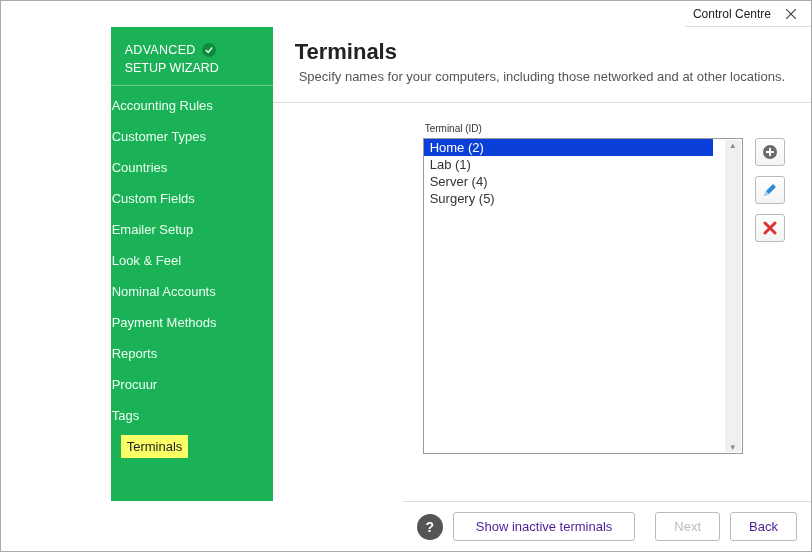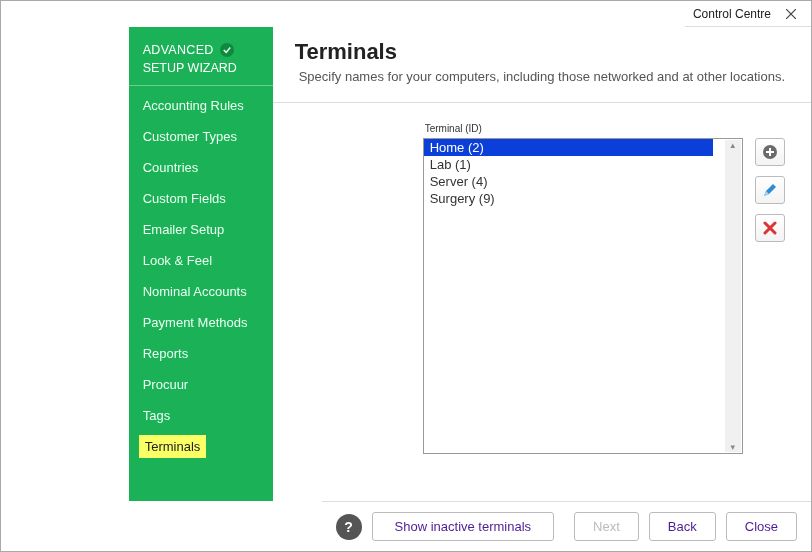--- a/index.html
+++ b/index.html
@@ -39,21 +39,21 @@
   }
 
   .body {
     flex: 1 1 auto;
     display: flex;
     min-height: 0;
   }
 
   
   .sidebar {
-    width: 144px;
+    width: 162px;
     background: #1bb157;
     color: #fff;
     display: flex;
     flex-direction: column;
     padding-top: 10px;
   }
   .sidebar .heading {
     padding: 6px 14px 2px 14px;
     font-size: 12.5px;
     letter-spacing: 0.3px;
@@ -68,21 +68,21 @@
     color: #d8ffe6;
     font-size: 10px;
   }
   .sidebar .subheading {
     padding: 2px 26px 10px 14px;
     font-size: 12.5px;
     border-bottom: 1px solid rgba(255,255,255,0.35);
     margin-bottom: 4px;
   }
   .sidebar .item {
-    padding: 8px 14px;
+    padding: 8px 1px;
     font-size: 13px;
     cursor: pointer;
     color: #eafff1;
   }
   .sidebar .item.active {
     background: #faff66;
     color: #222;
     display: inline-block;
     padding: 4px 6px;
     margin: 4px 10px;
@@ -248,21 +248,21 @@
         <div class="list-label">Terminal (ID)</div>
         <div class="listwrap">
           <div class="listbox" id="terminal-list">
             <div class="scrollbar">
               <span>▴</span>
               <span>▾</span>
             </div>
           <div class="row selected">Home (2)</div>
               <div class="row">Lab (1)</div>
               <div class="row">Server (4)</div>
-              <div class="row">Surgery (9)</div>
+              <div class="row">Surgery (5)</div>
             </div>
           <div class="action-col">
             <div class="icon-btn">
               <span>
                 <svg width="16" height="16" viewBox="0 0 16 16">
                     <circle cx="8" cy="8" r="7" fill="#6b6b6b"></circle>
                     <line x1="8" y1="4" x2="8" y2="12" stroke="#fff" stroke-width="2"></line>
                     <line x1="4" y1="8" x2="12" y2="8" stroke="#fff" stroke-width="2"></line>
                   </svg>
               </span>
@@ -291,16 +291,15 @@
   </div>
 
   <div class="footer">
     <div class="help-btn">
       <span>?</span>
     </div>
     <button class="btn wide">Show inactive terminals</button>
     <div class="spacer"></div>
     <button class="btn disabled">Next</button>
     <button class="btn">Back</button>
-    <button class="btn">Close</button>
   </div>
 
 </div>
 
 </body></html>

